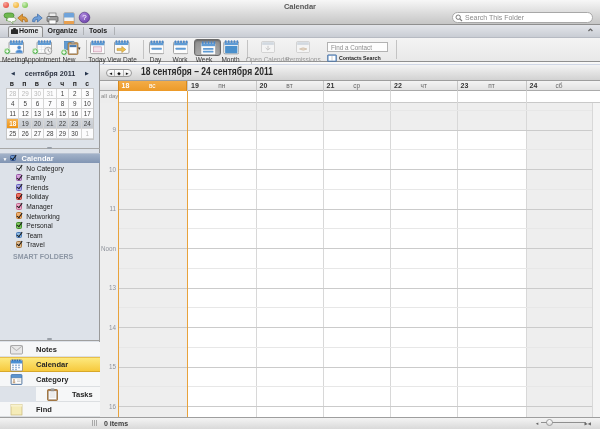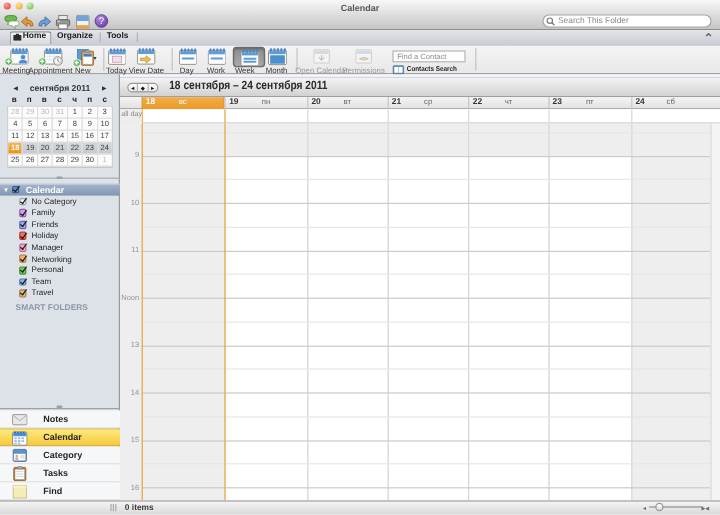--- a/index.html
+++ b/index.html
@@ -457,21 +457,21 @@
     <svg width="13" height="13" viewBox="0 0 13 13">
       <rect x="1" y="1.5" width="11" height="10" rx="1" fill="#5a94d0" stroke="#3a6aa8" stroke-width="0.7"></rect>
       <rect x="1.5" y="5" width="10" height="6" fill="#fdfdfd" stroke="#888" stroke-width="0.4"></rect>
       <circle cx="4" cy="7" r="1" fill="#c8a888"></circle>
       <rect x="2.8" y="8.2" width="2.4" height="2" fill="#c8a888"></rect>
       <line x1="7" y1="7" x2="10.5" y2="7" stroke="#aaa" stroke-width="0.5"></line>
       <line x1="7" y1="8.5" x2="10.5" y2="8.5" stroke="#aaa" stroke-width="0.5"></line>
     </svg>
     <span class="nlabel">Category</span>
   </div>
-<div class="abs nav" style="top:386.8px;">
+<div class="abs nav" style="top:386.8px;margin-left:36px;">
     <svg width="13" height="13" viewBox="0 0 13 13">
       <rect x="1.5" y="1.5" width="10" height="11" rx="1" fill="#b87a3c" stroke="#8a5a20" stroke-width="0.7"></rect>
       <rect x="2.5" y="3" width="8" height="8.5" fill="#fdfdfd" stroke="#999" stroke-width="0.4"></rect>
       <rect x="4.5" y="0.8" width="4" height="2" rx="0.8" fill="#aaa" stroke="#777" stroke-width="0.5"></rect>
       <line x1="3.5" y1="5" x2="9.5" y2="5" stroke="#bbb" stroke-width="0.5"></line>
       <line x1="3.5" y1="7" x2="9.5" y2="7" stroke="#bbb" stroke-width="0.5"></line>
       <line x1="3.5" y1="9" x2="9.5" y2="9" stroke="#bbb" stroke-width="0.5"></line>
     </svg>
     <span class="nlabel">Tasks</span>
   </div>

